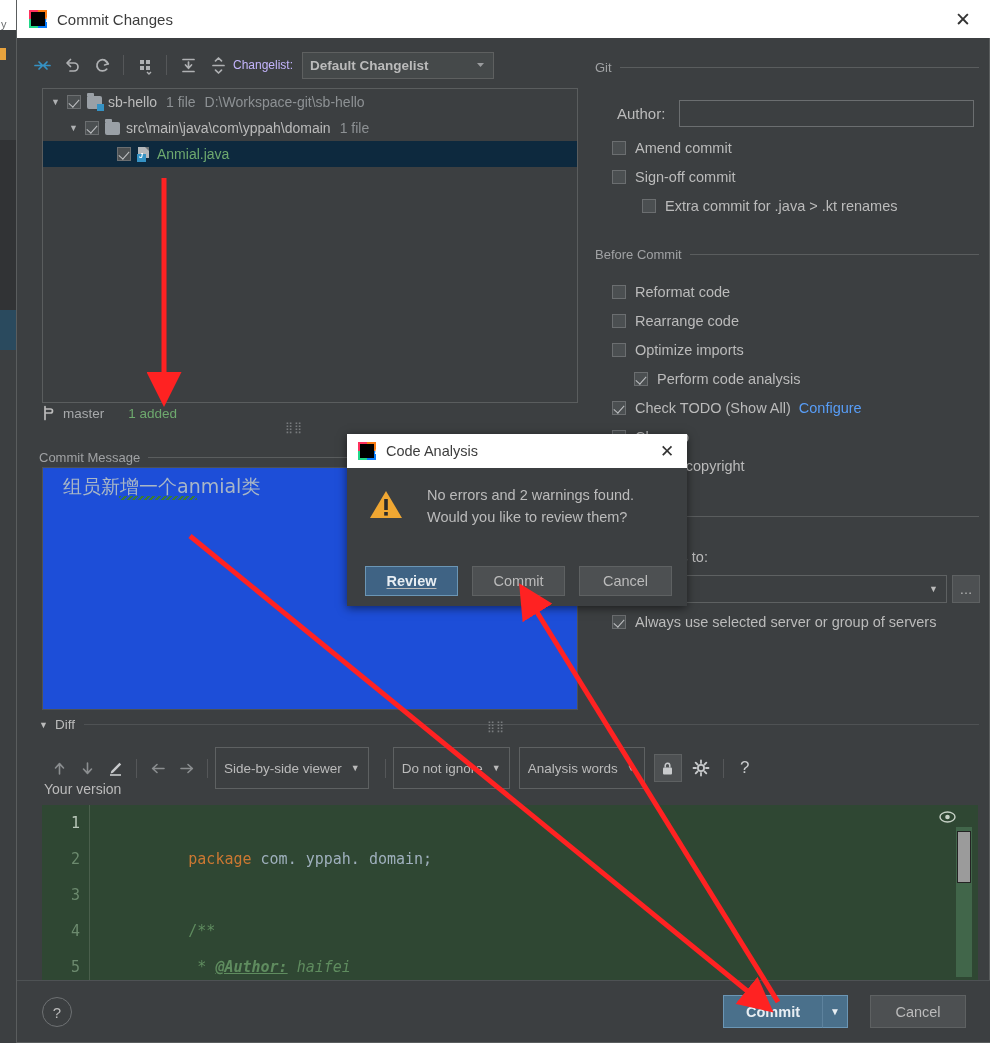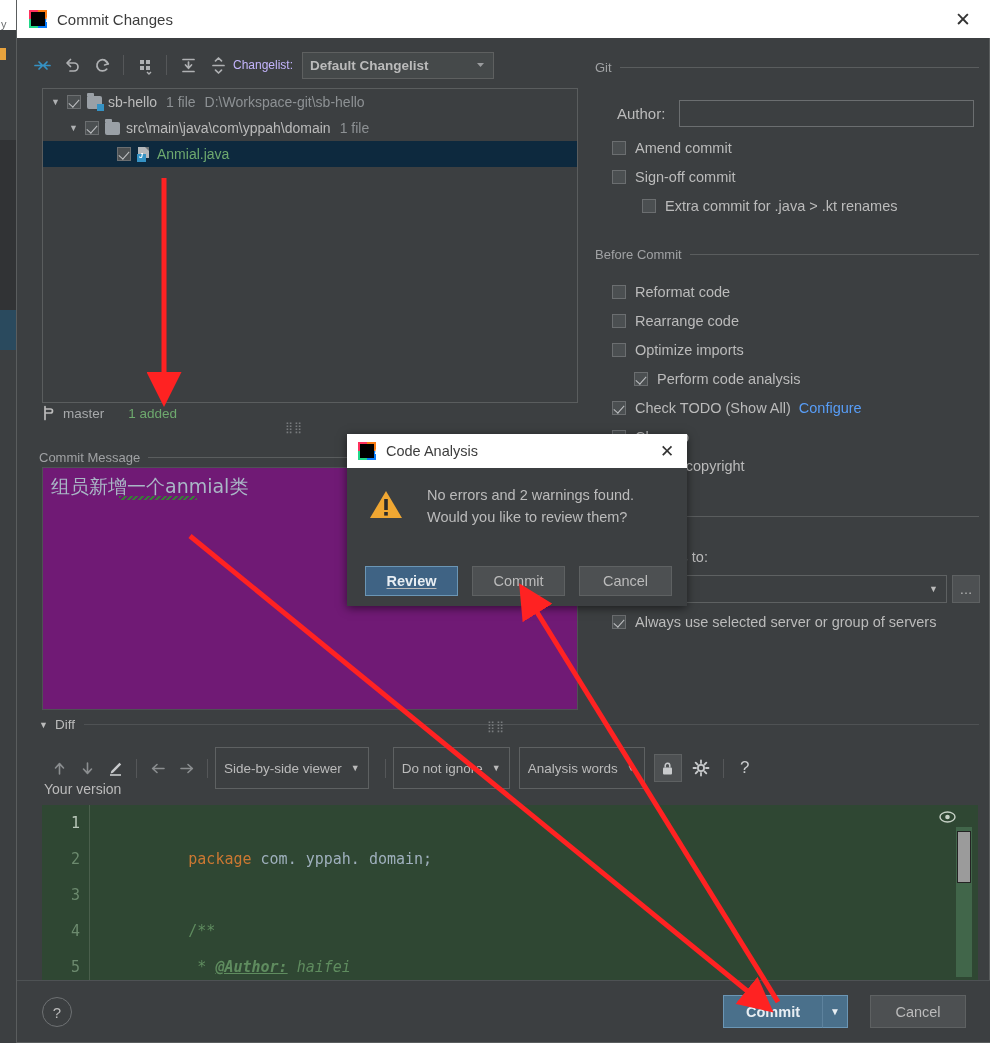--- a/index.html
+++ b/index.html
@@ -96,21 +96,21 @@
   .grip { position: absolute; color: #787b7d; font-size: 11px; letter-spacing: 1px; line-height: 4px; }
 
   
   .sechead { position: absolute; display: flex; align-items: center; font-size: 13px; color: #a0a2a4; }
   .sechead .lbl { margin-right: 8px; white-space: nowrap; }
   .sechead .rule { height: 1px; background: #5a5d5e; flex: 1 1 auto; }
 
   
   .cmsg {
     position: absolute; left: 25px; top: 467px; width: 536px; height: 243px;
-    background: #701a75; border: 1px solid #4e5254; padding: 6px 8px;
+    background: #1d4ed8; border: 1px solid #4e5254; padding: 6px 20px;
   }
   .cmsg .txt { font-size: 19px; color: #a9b7c6; font-family: "DejaVu Sans", sans-serif; line-height: 1.3; position: relative; display: inline-block; }
   .squig { position: absolute; left: 70px; bottom: -2px; width: 78px; height: 4px;
            background: repeating-linear-gradient(135deg, #3a7a3a 0 2px, transparent 2px 4px); }
 
   
   .diff-head { position: absolute; left: 22px; top: 717px; width: 940px; display: flex; align-items: center; font-size: 13.5px; color: #bbbbbb; }
   .diff-head .tri { font-size: 9px; margin-right: 7px; color: #bbbbbb; }
   .diff-head .rule { height: 1px; background: #4f5254; flex: 1 1 auto; margin-left: 9px; }
 

